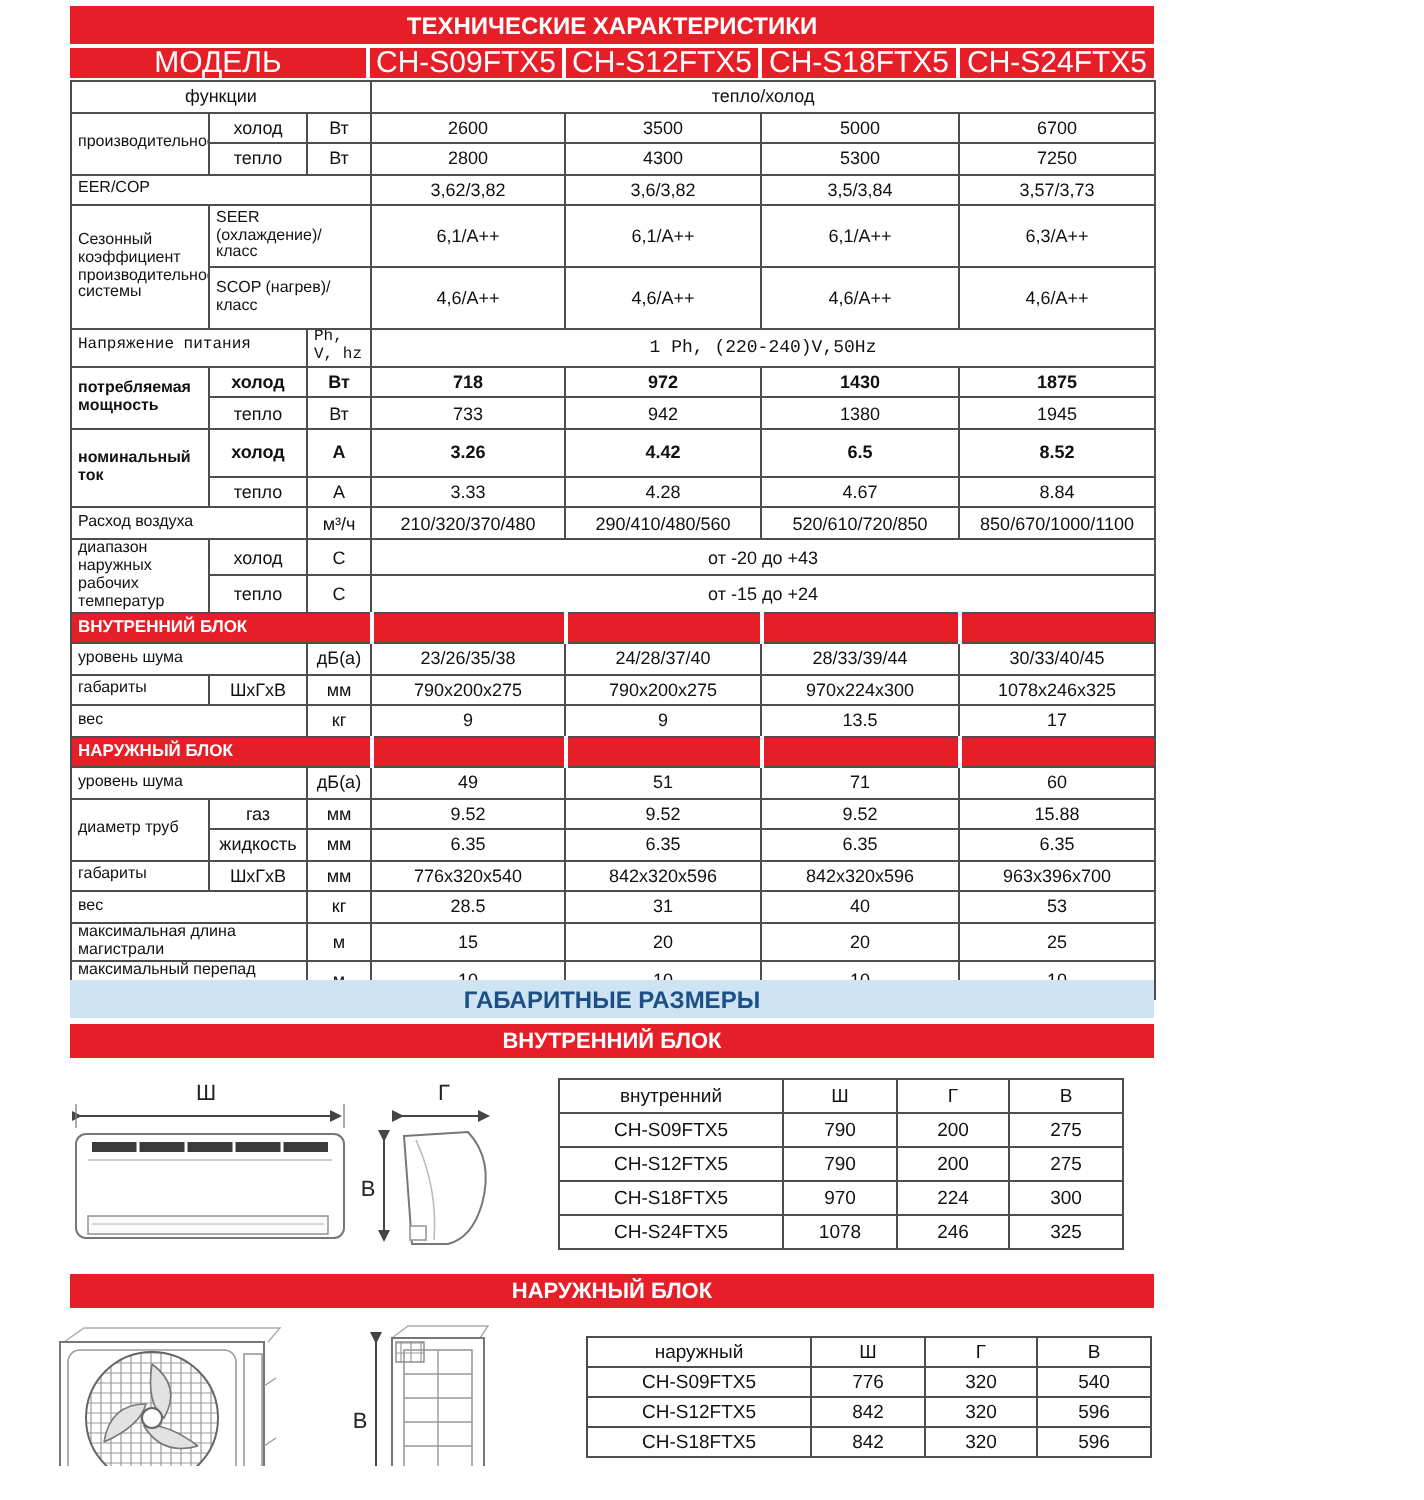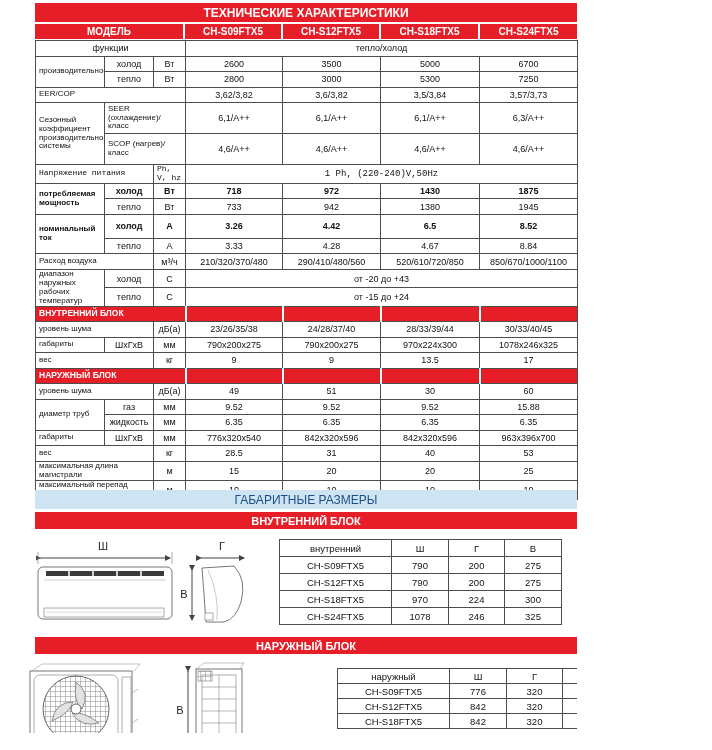--- a/index.html
+++ b/index.html
@@ -1,23 +1,23 @@
 <!DOCTYPE html>
 <html><head>
 <meta charset="utf-8">
 <style>
   html,body{margin:0;padding:0;}
   body{width:712px;height:750px;background:#fff;position:relative;overflow:hidden;
        font-family:"Liberation Sans",sans-serif;color:#111;}
   .abs{position:absolute;}
   .redbar{background:#e61e28;color:#fff;font-weight:bold;display:flex;align-items:center;justify-content:center;}
-  .bluebar{background:#cfe4f3;color:#1c4f85;font-weight:normal;display:flex;align-items:center;justify-content:center;}
+  .bluebar{background:#cfe4f3;color:#1c4f85;font-weight:bold;display:flex;align-items:center;justify-content:center;}
   
   .modelrow{display:flex;gap:2px;background:#fff;}
-  .modelrow .mc{background:#e61e28;color:#fff;font-weight:bold;font-size:10px;
+  .modelrow .mc{background:#e61e28;color:#fff;font-weight:normal;font-size:15px;
                 display:flex;align-items:center;justify-content:center;}
   
   table.tech{border-collapse:collapse;table-layout:fixed;width:542px;font-size:9px;}
   .tech td{border:1px solid #4d4d4d;text-align:center;padding:0 2px;line-height:1.12;overflow:hidden;}
   .tech td.l{text-align:left;padding-left:3px;font-size:8px;}
   .tech td.sec{background:#e61e28;color:#fff;font-weight:bold;font-size:8.5px;text-align:left;
                padding-left:3px;border-left:2px solid #fff;}
   .tech td.sec:first-child{border-left:1px solid #4d4d4d;}
   
   table.dim{border-collapse:collapse;table-layout:fixed;width:282px;font-size:9.5px;background:#fff;}
@@ -59,21 +59,21 @@
         <td>Вт</td>
         <td>2600</td>
         <td>3500</td>
         <td>5000</td>
         <td>6700</td>
       </tr>
       <tr style="height: 15.5px;">
         <td>тепло</td>
         <td>Вт</td>
         <td>2800</td>
-        <td>3000</td>
+        <td>4300</td>
         <td>5300</td>
         <td>7250</td>
       </tr>
       <tr style="height: 15.5px;">
         <td colspan="3" class="l">EER/COP</td>
         <td>3,62/3,82</td>
         <td>3,6/3,82</td>
         <td>3,5/3,84</td>
         <td>3,57/3,73</td>
       </tr>
@@ -187,21 +187,21 @@
         <td colspan="1" class="sec"></td>
         <td colspan="1" class="sec"></td>
         <td colspan="1" class="sec"></td>
         <td colspan="1" class="sec"></td>
       </tr>
       <tr style="height: 15.5px;">
         <td colspan="2" class="l">уровень шума</td>
         <td>дБ(а)</td>
         <td>49</td>
         <td>51</td>
-        <td>30</td>
+        <td>71</td>
         <td>60</td>
       </tr>
       <tr style="height: 15.5px;">
         <td rowspan="2" class="l">диаметр труб</td>
         <td>газ</td>
         <td>мм</td>
         <td>9.52</td>
         <td>9.52</td>
         <td>9.52</td>
         <td>15.88</td>
@@ -359,21 +359,21 @@
       <line x1="174" y1="28" x2="208" y2="28"></line>
         <line x1="174" y1="40" x2="208" y2="40"></line>
       <line x1="174" y1="52" x2="208" y2="52"></line>
         <line x1="174" y1="64" x2="208" y2="64"></line>
       <line x1="174" y1="76" x2="208" y2="76"></line>
         <line x1="174" y1="88" x2="208" y2="88"></line>
       <line x1="191" y1="16" x2="191" y2="94"></line>
     </g>
     <rect x="170" y="12" width="14" height="10" fill="url(#mesh)" stroke="#888" stroke-width="0.7"></rect>
   </svg>
-  <table class="dim" style="position:absolute;left:265px;top:9px;margin-left:44px;" id="outdoorTable">
+  <table class="dim" style="position:absolute;left:265px;top:9px;" id="outdoorTable">
     <colgroup>
         <col style="width:112px">
         <col style="width:57px">
         <col style="width:56px">
         <col style="width:57px">
       </colgroup>
     <tbody>
         <tr style="height: 15px;">
           <td>наружный</td>
           <td>Ш</td>

